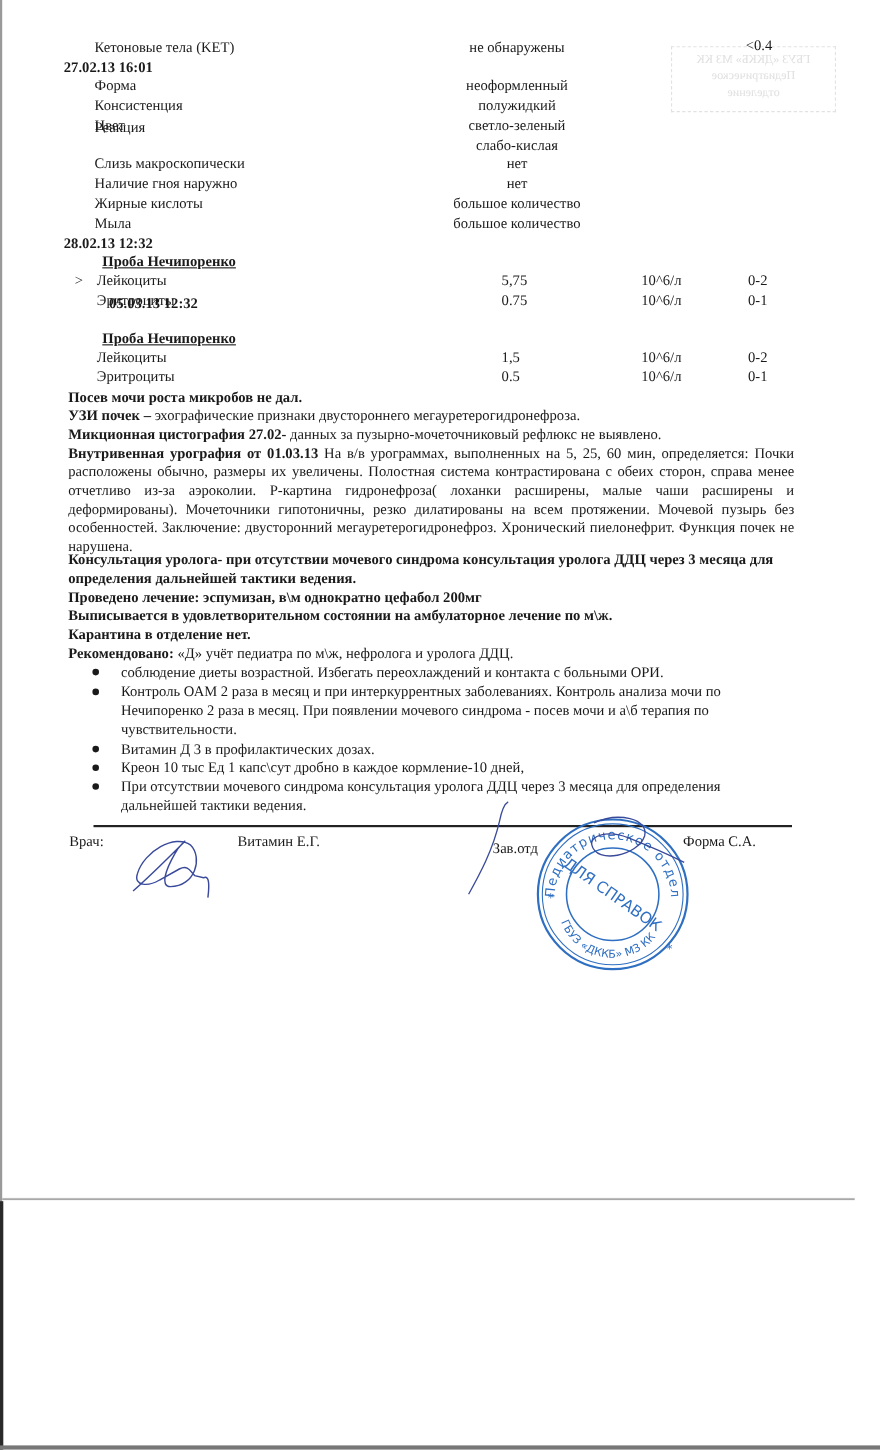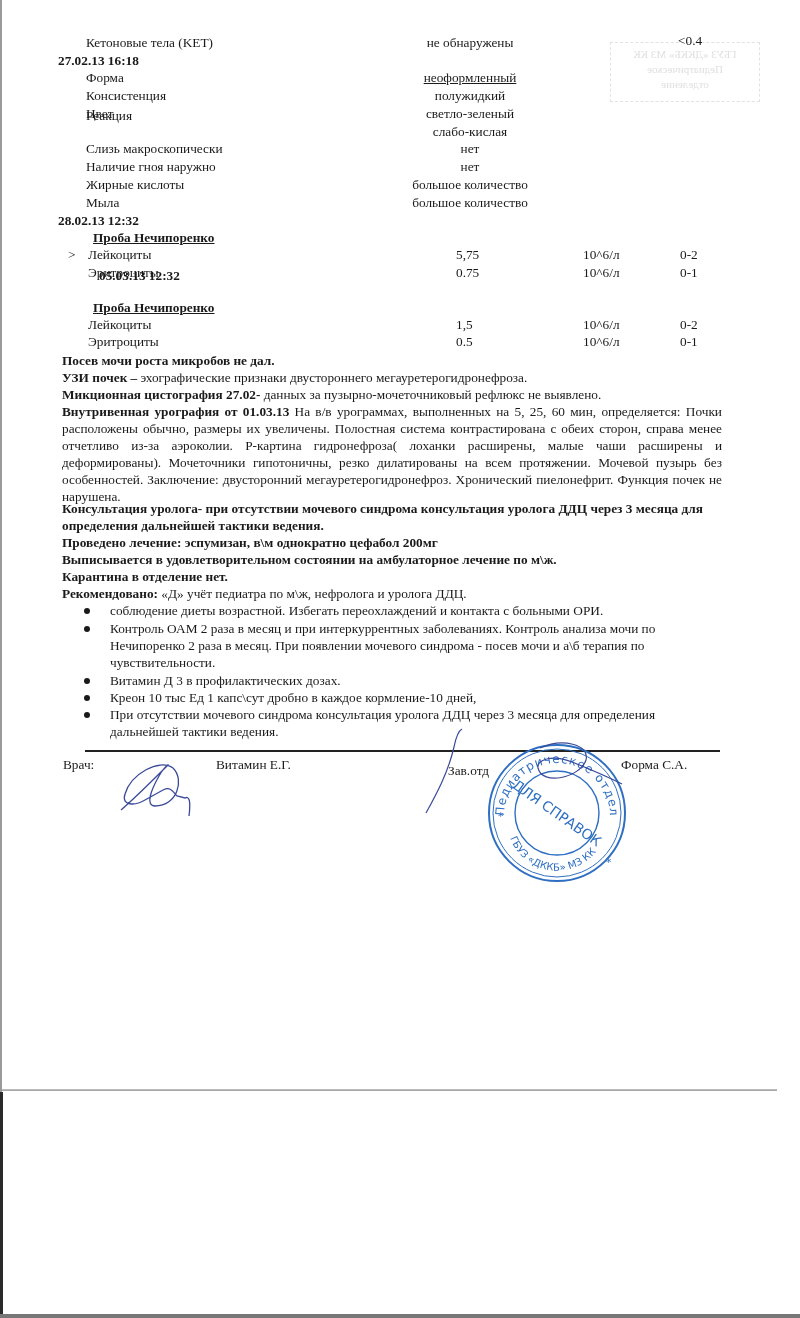--- a/index.html
+++ b/index.html
@@ -43,23 +43,23 @@
   <div>отделение</div>
 </div>
 
 <div>
   <div class="line" style="left:86px; top:35px;">Кетоновые тела (KET)</div>
   <div class="line center" style="left:400px; width:140px; top:35px;">не обнаружены</div>
   <div class="line" style="left:678px; top:33px;text-align:center;">&lt;0.4</div>
 </div>
 
 <div>
-  <div class="line b" style="left:58px; top:53px;">27.02.13 16:18</div>
+  <div class="line b" style="left:58px; top:53px;">27.02.13 16:01</div>
   <div class="line" style="left:86px; top:70px;">Форма</div>
-  <div class="line center" style="left:380px; width:180px; top:70px;text-decoration:underline;">неоформленный</div>
+  <div class="line center" style="left:380px; width:180px; top:70px;">неоформленный</div>
   <div class="line" style="left:86px; top:88px;">Консистенция</div>
   <div class="line center" style="left:380px; width:180px; top:88px;">полужидкий</div>
   <div class="line" style="left:86px; top:106px;">Цвет</div>
   <div class="line center" style="left:380px; width:180px; top:106px;">светло-зеленый</div>
   <div class="line" style="left:86px; top:108px;">Реакция</div>
   <div class="line center" style="left:380px; width:180px; top:124px;">слабо-кислая</div>
   <div class="line" style="left:86px; top:141px;">Слизь макроскопически</div>
   <div class="line center" style="left:380px; width:180px; top:141px;">нет</div>
   <div class="line" style="left:86px; top:159px;">Наличие гноя наружно</div>
   <div class="line center" style="left:380px; width:180px; top:159px;">нет</div>

